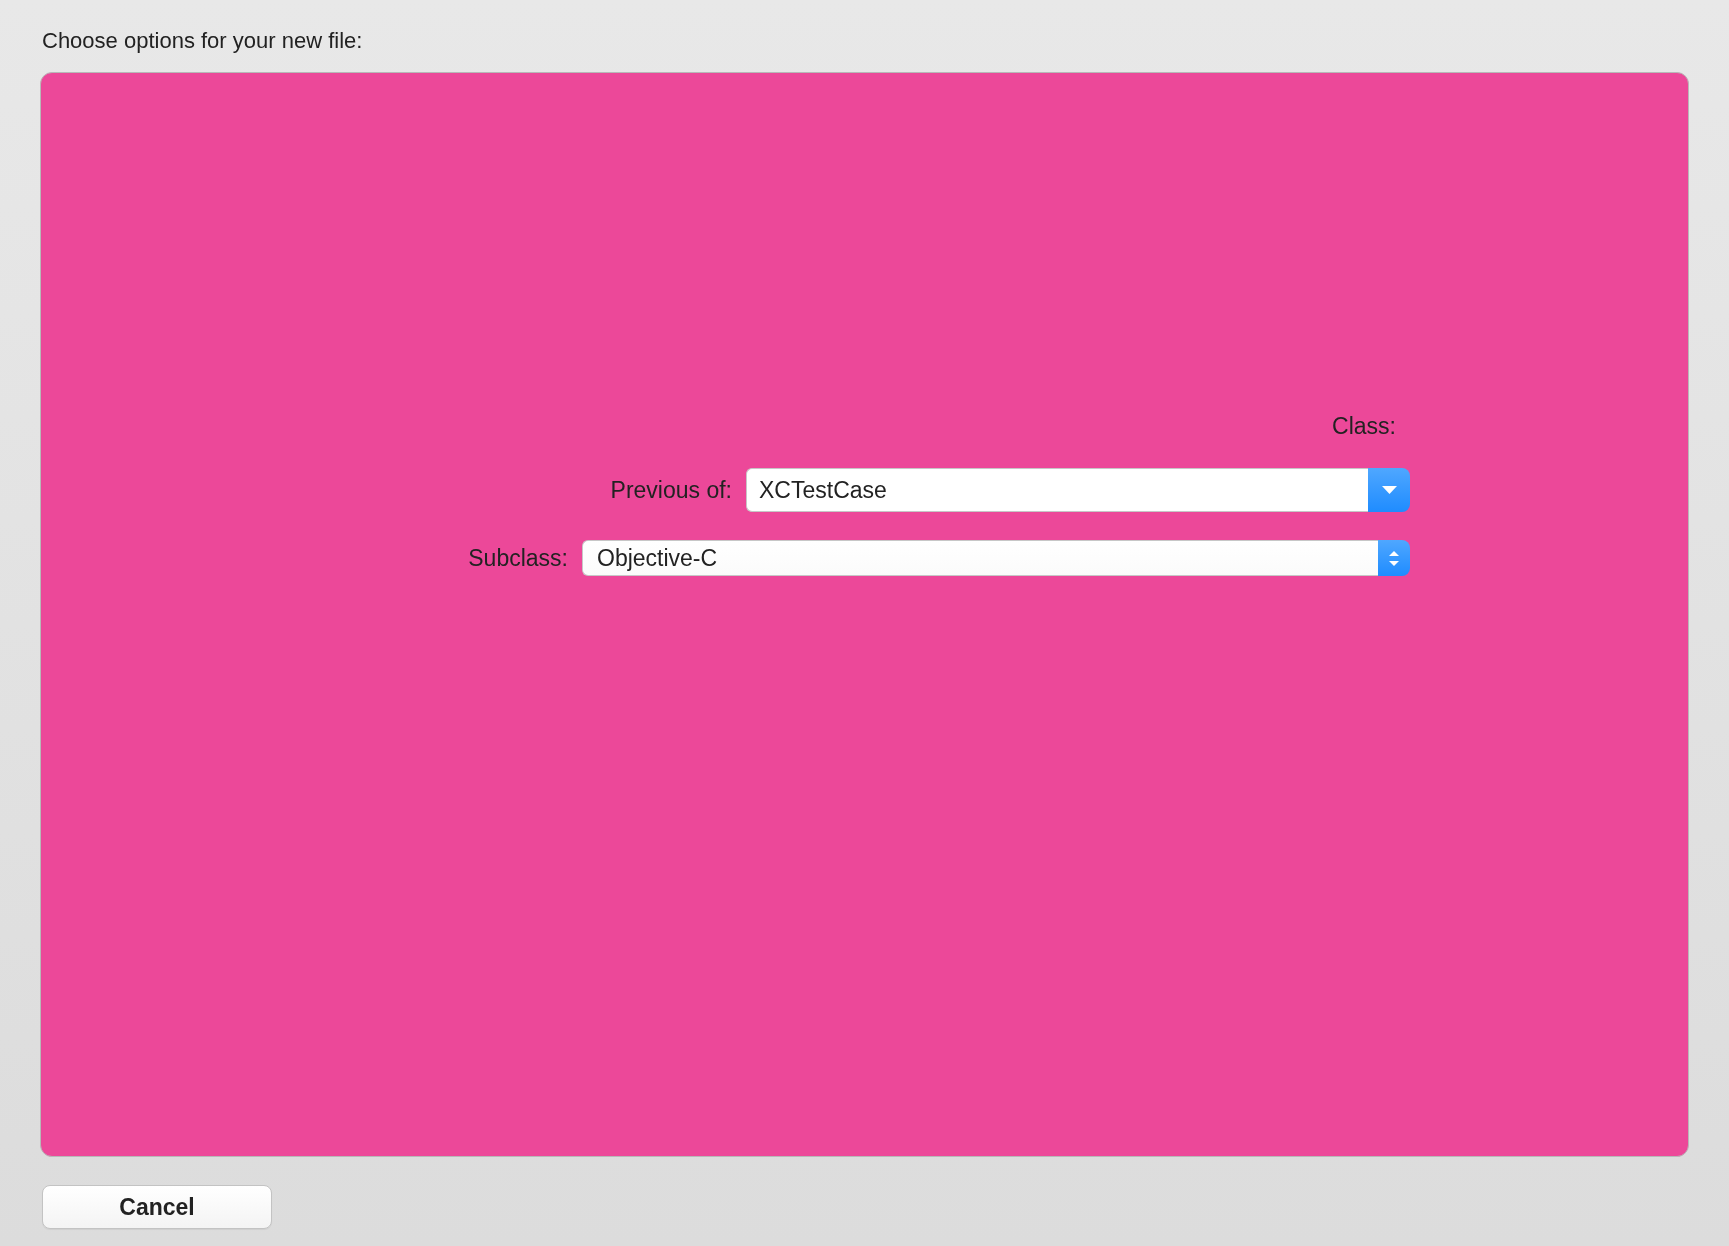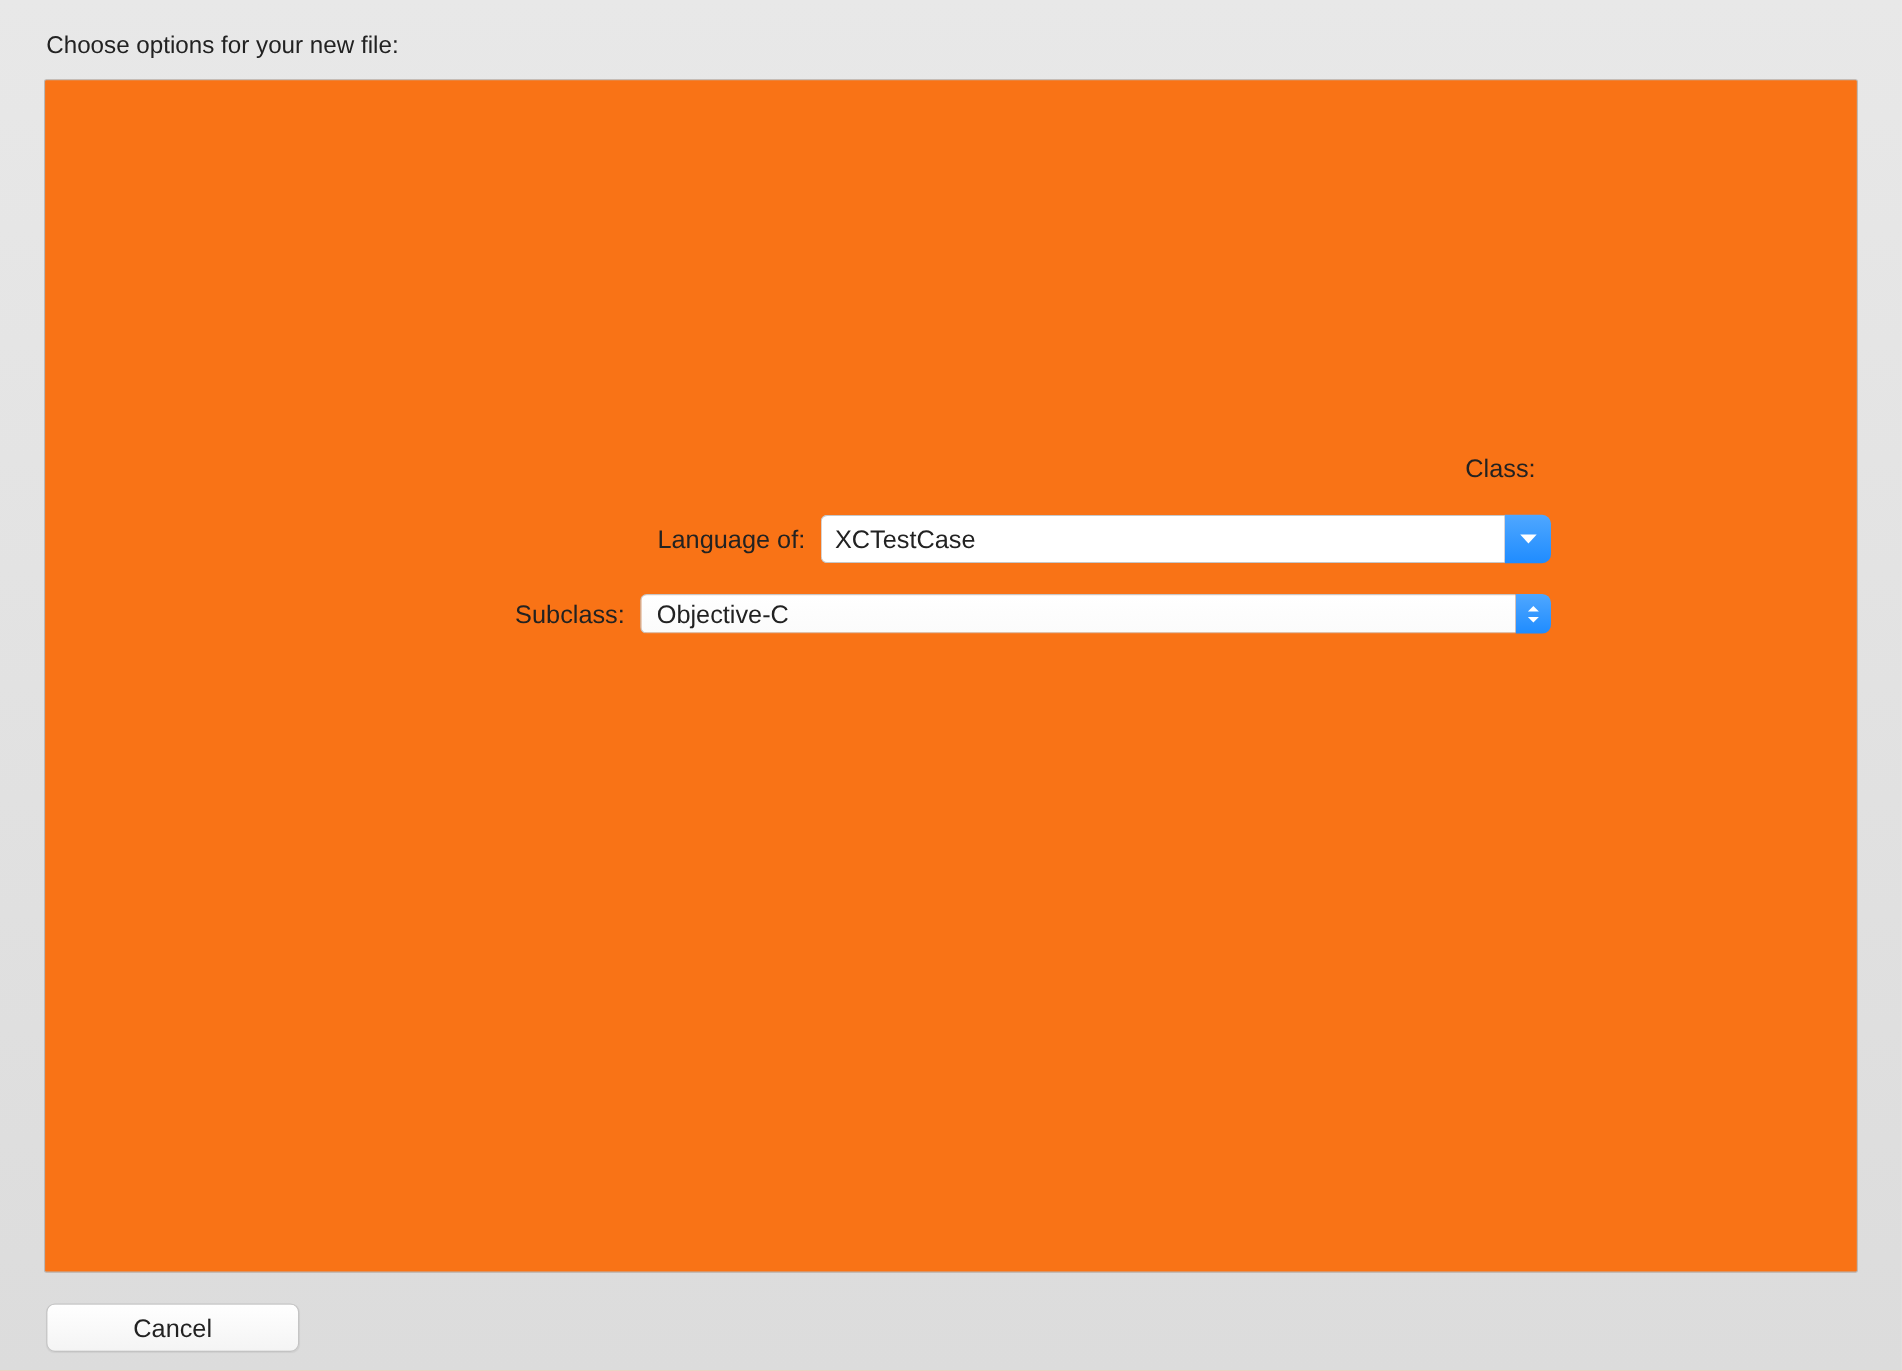--- a/index.html
+++ b/index.html
@@ -28,23 +28,23 @@
   .dialog-title {
     font-size: 22px;
     color: #222;
     font-weight: 400;
     margin-bottom: 18px;
     padding-left: 2px;
   }
 
   .content-panel {
     flex: 1;
-    background: #f97316;
+    background: #ec4899;
     border: 1px solid #b8b8b8;
-    border-radius: 2px;
+    border-radius: 12px;
     position: relative;
     display: flex;
     flex-direction: column;
     align-items: flex-end;
     padding-top: 340px;
   }
 
   .form {
     width: 100%;
     display: flex;
@@ -174,20 +174,21 @@
     min-width: 200px;
     height: 44px;
     font-size: 23px;
     border-radius: 8px;
     border: 1px solid #c3c3c3;
     background: linear-gradient(to bottom, #ffffff, #f4f4f4);
     color: #222;
     cursor: default;
     padding: 0 26px;
     box-shadow: 0 1px 1px rgba(0,0,0,0.06);
+    font-weight: bold;
   }
   .btn.primary {
     background: linear-gradient(to bottom, #59aaff 0%, #2b90ff 100%);
     border: 1px solid #2a84eb;
     color: #fff;
   }
   .btn.cancel {
     min-width: 230px;
   }
 </style>
@@ -200,21 +201,21 @@
 
   <div class="content-panel">
 
     <div class="form">
 
       <div class="form-row">
         <span class="field-label">Class:</span>
       </div>
 
       <div class="form-row">
-        <span class="field-label">Language of:</span>
+        <span class="field-label">Previous of:</span>
         <div class="combo">
           <div class="combo-text">XCTestCase</div>
           <div class="combo-btn">
             <svg viewBox="0 0 17 10">
                 <path d="M1 1 L8.5 9 L16 1 Z"></path>
               </svg>
           </div>
         </div>
       </div>
 

